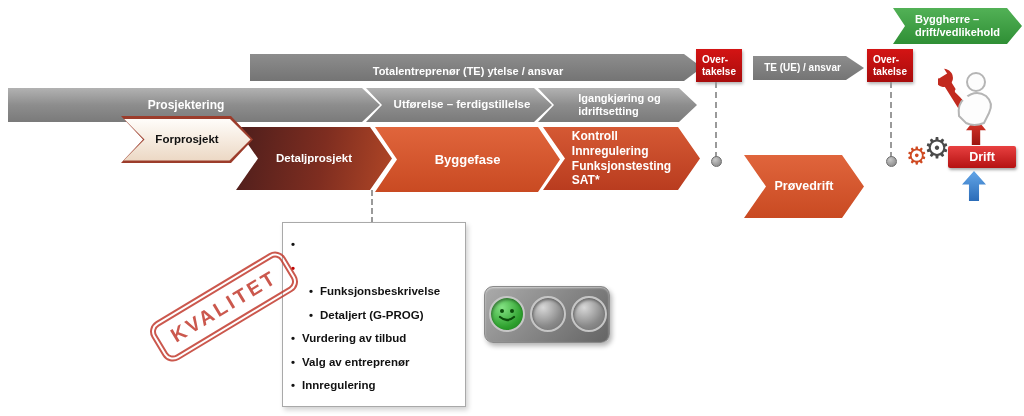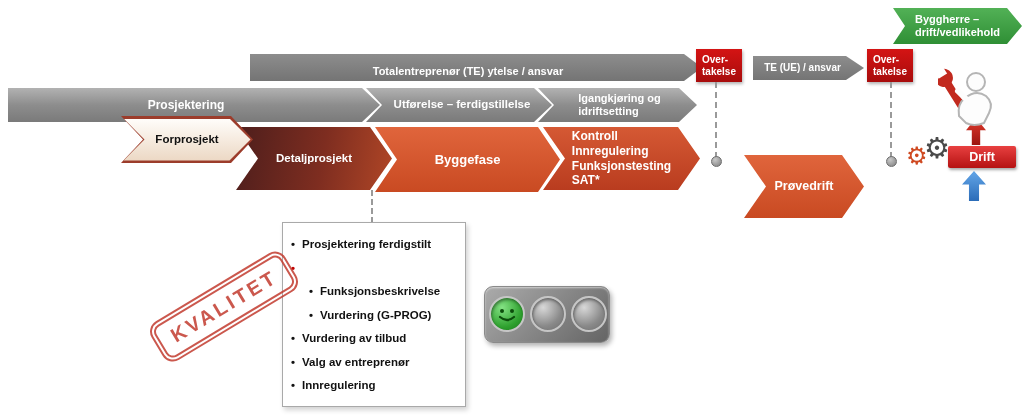--- a/index.html
+++ b/index.html
@@ -114,32 +114,31 @@
 
   <div class="abs dash" style="left:715px;top:82px;height:76px;z-index:30;"></div>
   <div class="abs dot" style="left:711px;top:156px;z-index:30;"></div>
   <div class="abs dash" style="left:890px;top:82px;height:76px;z-index:30;"></div>
   <div class="abs dot" style="left:886px;top:156px;z-index:30;"></div>
   <div class="abs dash" style="left:371px;top:190px;height:33px;z-index:30;"></div>
 
   <div class="abs callout" style="left:282px;top:222px;width:184px;height:185px;z-index:31;">
     <div class="c-item">
       <span>•</span>
-      <span>Prosjektering ferdigstilt</span>
     </div>
     <div class="c-item red">
       <span>•</span>
     </div>
     <div class="c-item indent">
       <span>•</span>
       <span>Funksjonsbeskrivelse</span>
     </div>
     <div class="c-item indent">
       <span>•</span>
-      <span>Vurdering (G-PROG)</span>
+      <span>Detaljert (G-PROG)</span>
     </div>
     <div class="c-item">
       <span>•</span>
       <span>Vurdering av tilbud</span>
     </div>
     <div class="c-item">
       <span>•</span>
       <span>Valg av entreprenør</span>
     </div>
     <div class="c-item">

